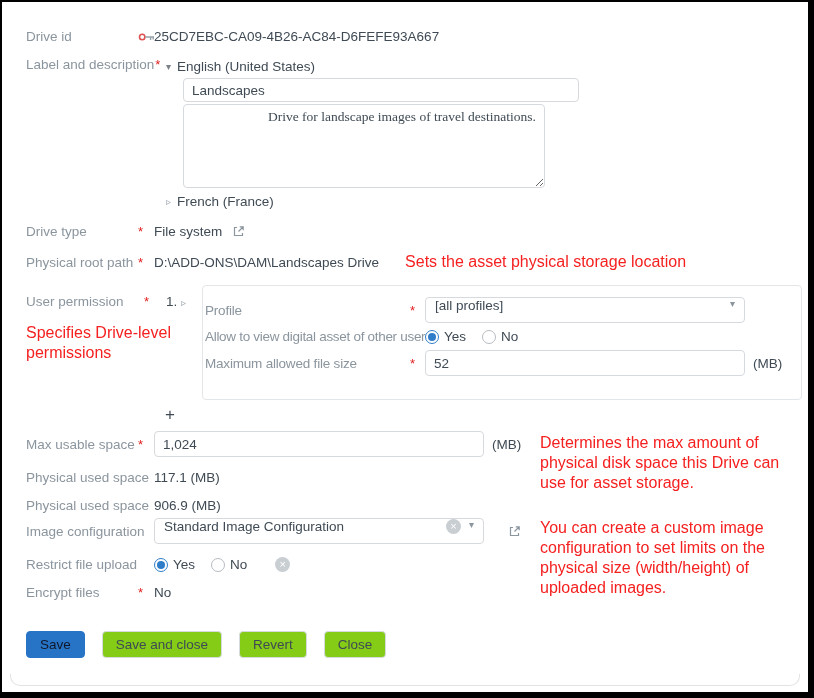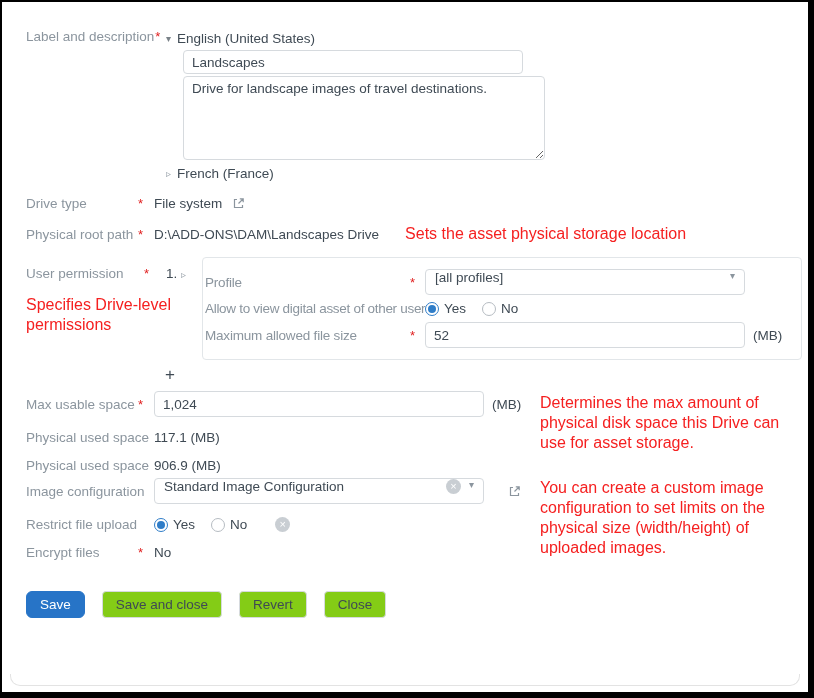--- a/index.html
+++ b/index.html
@@ -10,64 +10,74 @@
   .row { display:flex; align-items:center; margin-bottom:13px; position:relative; }
   .row.top { align-items:flex-start;gap:6px; }
   .lbl { width:112px; flex:none; color:#8b959e; white-space:nowrap; }
   .req { width:16px; flex:none; color:#e02020; font-size:13px; }
   .star { color:#e02020; font-size:13px; margin-left:1px; }
   .val { color:#3f4a54; white-space:nowrap; }
   .txt-input { border:1px solid #d6dade; border-radius:4px; height:24px; padding:2px 8px;
                font-family:"Liberation Sans", sans-serif; font-size:13.5px; color:#3f4a54; outline:none; }
   .big-input { height:26px; width:330px; }
   textarea.desc { width:362px; height:84px; border:1px solid #d6dade; border-radius:4px; padding:4px 8px;
-               font-family:Liberation Sans, sans-serif; font-size:13.5px; color:#3f4a54; outline:none; margin-top:2px; }
+               font-family:Liberation Serif, serif; font-size:13.5px; color:#3f4a54; outline:none; margin-top:2px;text-align:right; }
   .lang-header { display:flex; align-items:center; height:19px; color:#3f4a54; }
   .tri-down { color:#7a8288; font-size:10px; margin-right:6px; cursor:pointer; }
   .tri-right { color:#9aa3ab; font-size:10px; margin-right:6px; cursor:pointer; }
   .lang-fields { margin-left:17px; margin-top:2px; display:flex; flex-direction:column; }
-  .lang-fields .txt-input { width:340px; }
+  .lang-fields .txt-input { width:396px; }
   .french { margin-top:4px; }
   .extlink { margin-left:10px; cursor:pointer; display:inline-flex; }
   .annotation { color:#f52020; font-size:16px; line-height:20px; }
   .perm-wrap { display:flex; align-items:flex-start; }
   .perm-index { padding-top:9px; width:36px; flex:none; color:#3f4a54; }
   .perm-panel { border:1px solid #e2e6e9; border-radius:4px; width:600px; padding:11px 6px 11px 2px; background:#fff; }
   .prow { display:flex; align-items:center; margin-bottom:6px; }
-  .prow:last-child { margin-bottom:0; }
+  .prow:last-child { margin-bottom:12px; }
   .plbl { width:205px; flex:none; color:#8b959e; white-space:nowrap; letter-spacing:-0.2px; }
   .plbl-wide { width:220px; flex:none; color:#8b959e; white-space:nowrap; letter-spacing:-0.3px; }
   .preq { width:15px; flex:none; color:#e02020; font-size:13px; }
   .select-box { display:flex; border:1px solid #d6dade; border-radius:4px; height:26px;
                 padding:0 9px; width:320px; cursor:pointer; background:#fff; }
   .select-box .sel-text { flex:1; white-space:nowrap; overflow:hidden; }
   .caret { color:#8b959e; font-size:10px; margin-left:8px; }
   .clear-ic { width:15px; height:15px; border-radius:50%; background:#c9ced3; color:#fff; font-size:11px;
               line-height:15px; text-align:center; display:inline-block; cursor:pointer; flex:none; }
   .radio { display:inline-flex; align-items:center; margin-right:16px; cursor:pointer; }
   .rdot { width:14px; height:14px; border-radius:50%; border:1px solid #b6bcc2; margin-right:5px; background:#fff; position:relative; flex:none; }
   .radio.selected .rdot { border-color:#2f7dc8; }
   .radio.selected .rdot::after { content:""; position:absolute; left:2px; top:2px; right:2px; bottom:2px; border-radius:50%; background:#2f7dc8; }
   .plus-btn { margin-left:11px; font-size:17px; color:#3f4a54; cursor:pointer; line-height:18px; }
   .unit { margin-left:8px; white-space:nowrap; }
   .abs-note { position:absolute; left:514px; top:0; }
   .footer { display:flex; gap:17px; margin-top:31px; }
   .btn { border:1px solid #d6dade; background:#84cc16; color:#3f4a54; border-radius:4px; padding:5px 13px;
          font-family:"Liberation Sans", sans-serif; font-size:13.5px; cursor:pointer; }
-  .btn-primary { background:#2774c7; border-color:#2774c7; color:#ffffff;border-radius:6px; }
+  .btn-primary { background:#2774c7; border-color:#2774c7; color:#0f172a; }
   .panel-bottom-edge { position:absolute; left:8px; right:8px; bottom:6px; height:12px;
          border:1px solid #e3e3e3; border-top:none; border-radius:0 0 10px 10px; }
   svg.ic { display:block; }
 </style>
 </head>
 <body>
 
 <div class="frame">
   <div class="content">
 
+    <div class="row">
+      <span class="lbl">Drive id</span>
+      <span class="req">
+        <svg class="ic" width="18" height="14" viewBox="0 0 18 14">
+          <circle cx="4.2" cy="7" r="2.7" fill="none" stroke="#e05252" stroke-width="1.6"></circle>
+          <path d="M7.2 7 H16 M12.6 7 v3 M15.2 7 v2.4" fill="none" stroke="#98a1a9" stroke-width="1.4"></path>
+        </svg>
+      </span>
+      <span class="val">25CD7EBC-CA09-4B26-AC84-D6FEFE93A667</span>
+    </div>
 
     <div class="row top">
       <span class="lbl"><span>Label and description</span><span class="star">*</span></span>
       <span class="req"></span>
       <div>
         <div class="lang-header">
           <span class="tri-down">▾</span>
           <span>English (United States)</span>
         </div>
         <div class="lang-fields">

